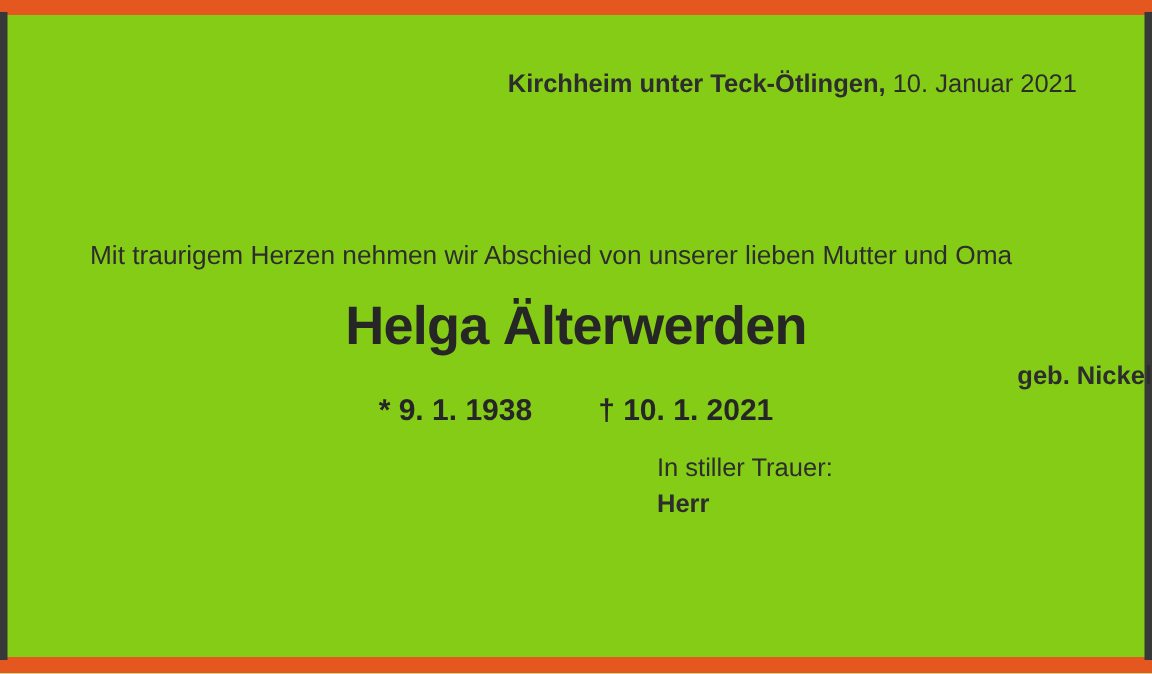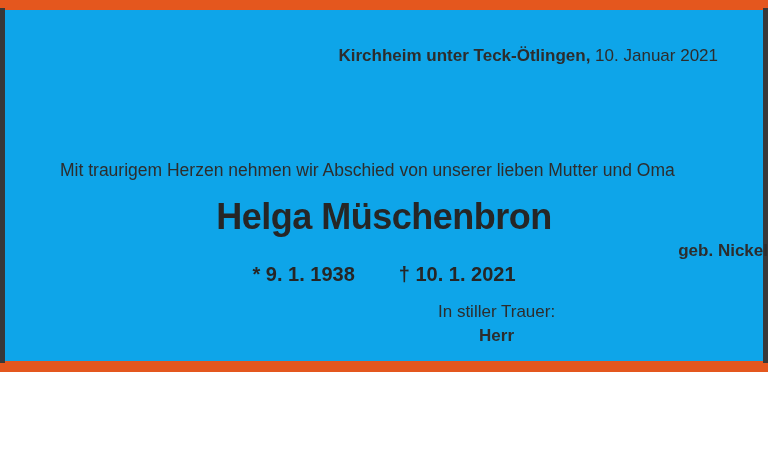--- a/index.html
+++ b/index.html
@@ -3,22 +3,22 @@
 <meta charset="utf-8">
 <style>
   html, body {
     margin: 0;
     padding: 0;
     background: #ffffff;
   }
   .page {
     position: relative;
     width: 768px;
-    height: 372px;
-    background: #0ea5e9;
+    height: 449px;
+    background: #84cc16;
     overflow: hidden;
     font-family: "Liberation Sans", "DejaVu Sans", sans-serif;
     color: #2d2d2d;
   }
   
   .frame-top    { position: absolute; top: 0; left: 0; width: 100%; height: 10px; }
   .frame-bottom { position: absolute; bottom: 0; left: 0; width: 100%; height: 11px; }
   .frame-left   { position: absolute; top: 8px; bottom: 9px; left: 0; width: 5px; }
   .frame-right  { position: absolute; top: 8px; bottom: 9px; right: 0; width: 5px; }
 
@@ -82,21 +82,20 @@
     color: #262626;
   }
   .life-dates .death { margin-left: 44px; }
 
   .mourners {
     position: absolute;
     left: 438px;
     top: 300px;
     font-size: 17px;
     line-height: 23.5px;
-    text-align: center;
   }
   .mourners .names { font-weight: bold; }
 
   .funeral-info {
     position: absolute;
     left: 60px;
     top: 381px;
     font-size: 17.5px;
     white-space: nowrap;
   }
@@ -111,21 +110,21 @@
   <div class="frame-left" style="background: rgb(56, 56, 56);"></div>
   <div class="frame-right" style="background: rgb(56, 56, 56);"></div>
 
   <div class="dateline">
     <span class="place">Kirchheim unter Teck-Ötlingen,</span><span class="date"> 10. Januar 2021</span>
   </div>
 
 
   <div class="intro">Mit traurigem Herzen nehmen wir Abschied von unserer lieben Mutter und Oma</div>
 
-  <div class="deceased-name">Helga Müschenbron</div>
+  <div class="deceased-name">Helga Älterwerden</div>
 
   <div class="maiden-name">geb. Nickel</div>
 
   <div class="life-dates">
     <span class="birth">* 9. 1. 1938</span><span class="death">† 10. 1. 2021</span>
   </div>
 
   <div class="mourners">
     <div>In stiller Trauer:</div>
     <div class="names">Herr</div>

